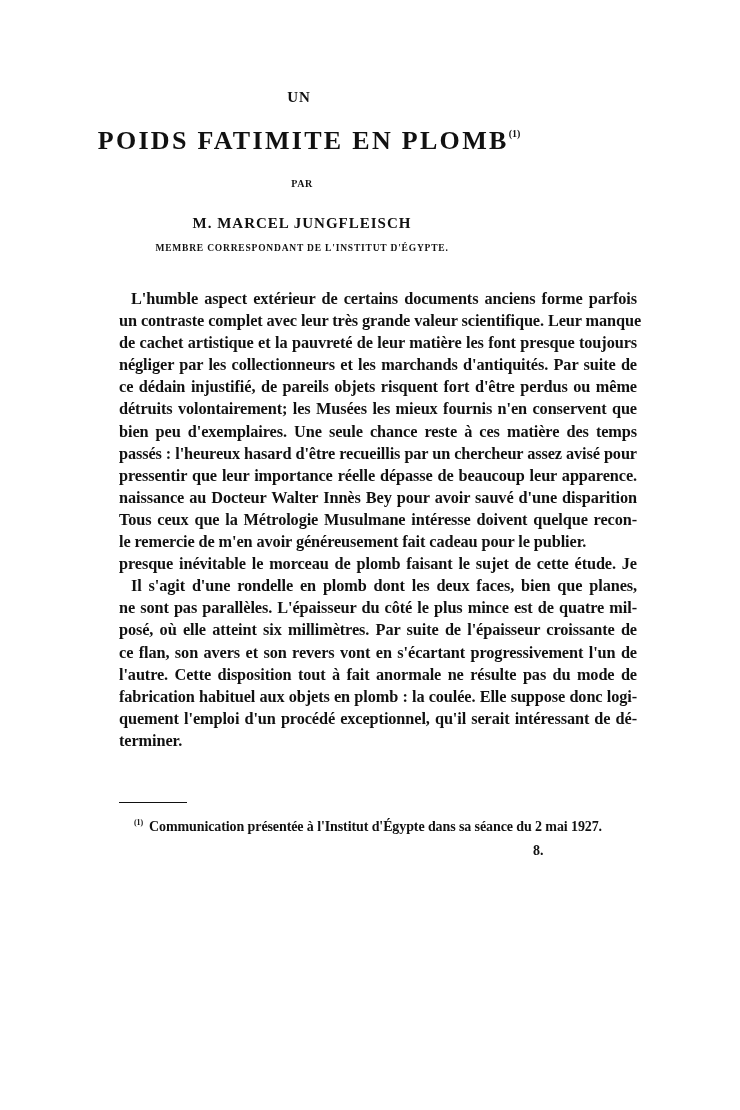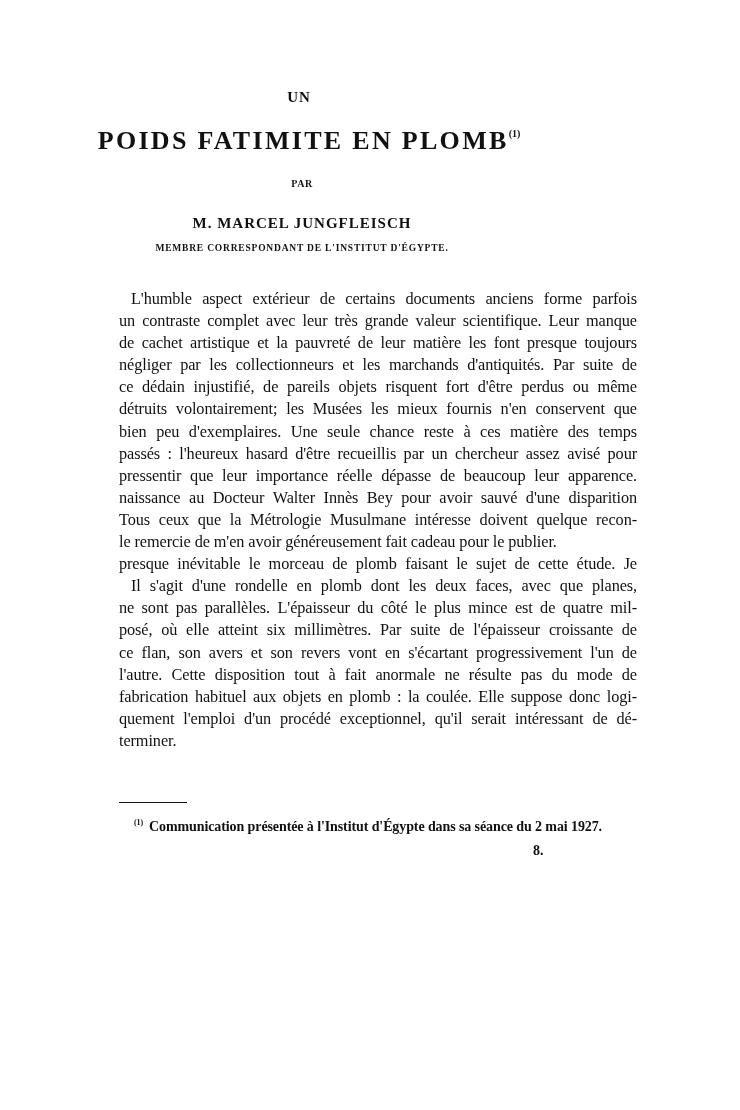--- a/index.html
+++ b/index.html
@@ -62,21 +62,21 @@
       letter-spacing: 0.8px;
       left: 3px;
     }
     .body-text {
       position: absolute;
       left: 119px;
       width: 518px;
       top: 288px;
       font-size: 16.3px;
       line-height: 22.1px;
-      font-weight: normal;
+      font-weight: bold;
       text-align: justify;
       letter-spacing: -0.1px;
     }
     .body-text .line {
       display: block;
       text-align: justify;
       text-align-last: justify;
       white-space: nowrap;
     }
     .body-text .line.indent {
@@ -140,21 +140,21 @@
     <span class="line">négliger par les collectionneurs et les marchands d'antiquités. Par suite de</span>
     <span class="line">ce dédain injustifié, de pareils objets risquent fort d'être perdus ou même</span>
     <span class="line">détruits volontairement; les Musées les mieux fournis n'en conservent que</span>
     <span class="line">bien peu d'exemplaires. Une seule chance reste à ces matière des temps</span>
     <span class="line">passés : l'heureux hasard d'être recueillis par un chercheur assez avisé pour</span>
     <span class="line">pressentir que leur importance réelle dépasse de beaucoup leur apparence.</span>
     <span class="line">naissance au Docteur Walter Innès Bey pour avoir sauvé d'une disparition</span>
     <span class="line">Tous ceux que la Métrologie Musulmane intéresse doivent quelque recon-</span>
     <span class="line last">le remercie de m'en avoir généreusement fait cadeau pour le publier.</span>
     <span class="line">presque inévitable le morceau de plomb faisant le sujet de cette étude. Je</span>
-    <span class="line indent">Il s'agit d'une rondelle en plomb dont les deux faces, avec que planes,</span>
+    <span class="line indent">Il s'agit d'une rondelle en plomb dont les deux faces, bien que planes,</span>
     <span class="line">ne sont pas parallèles. L'épaisseur du côté le plus mince est de quatre mil-</span>
     <span class="line">posé, où elle atteint six millimètres. Par suite de l'épaisseur croissante de</span>
     <span class="line">ce flan, son avers et son revers vont en s'écartant progressivement l'un de</span>
     <span class="line">l'autre. Cette disposition tout à fait anormale ne résulte pas du mode de</span>
     <span class="line">fabrication habituel aux objets en plomb : la coulée. Elle suppose donc logi-</span>
     <span class="line">quement l'emploi d'un procédé exceptionnel, qu'il serait intéressant de dé-</span>
     <span class="line last">terminer.</span>
   </div>
 
   <div class="rule"></div>

